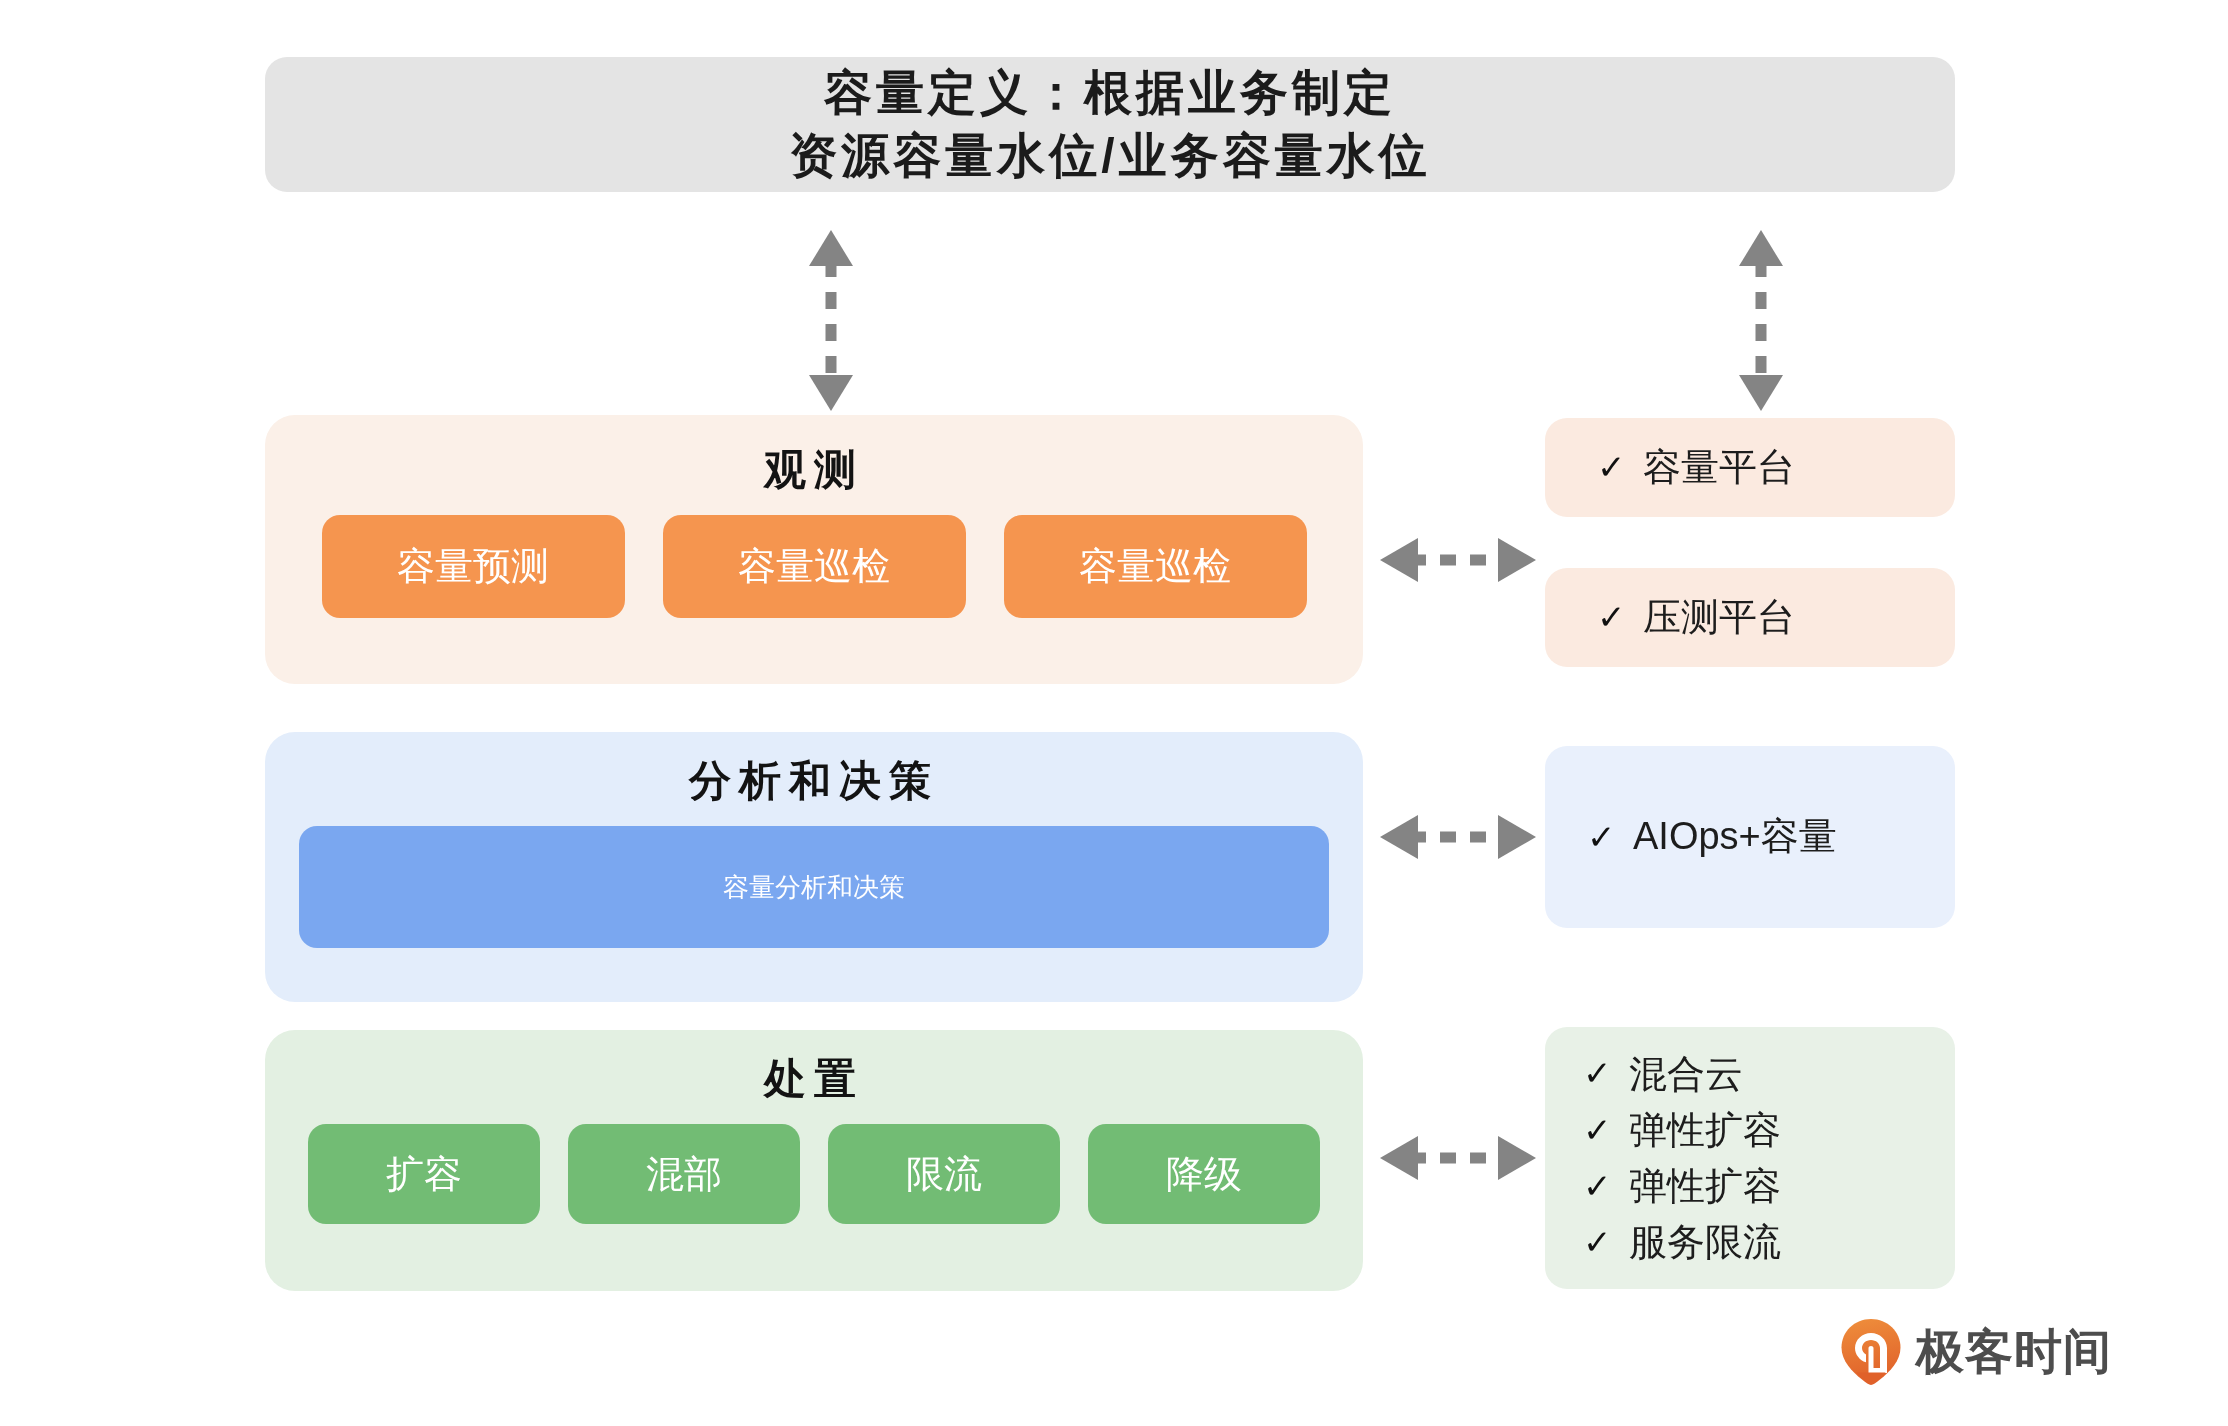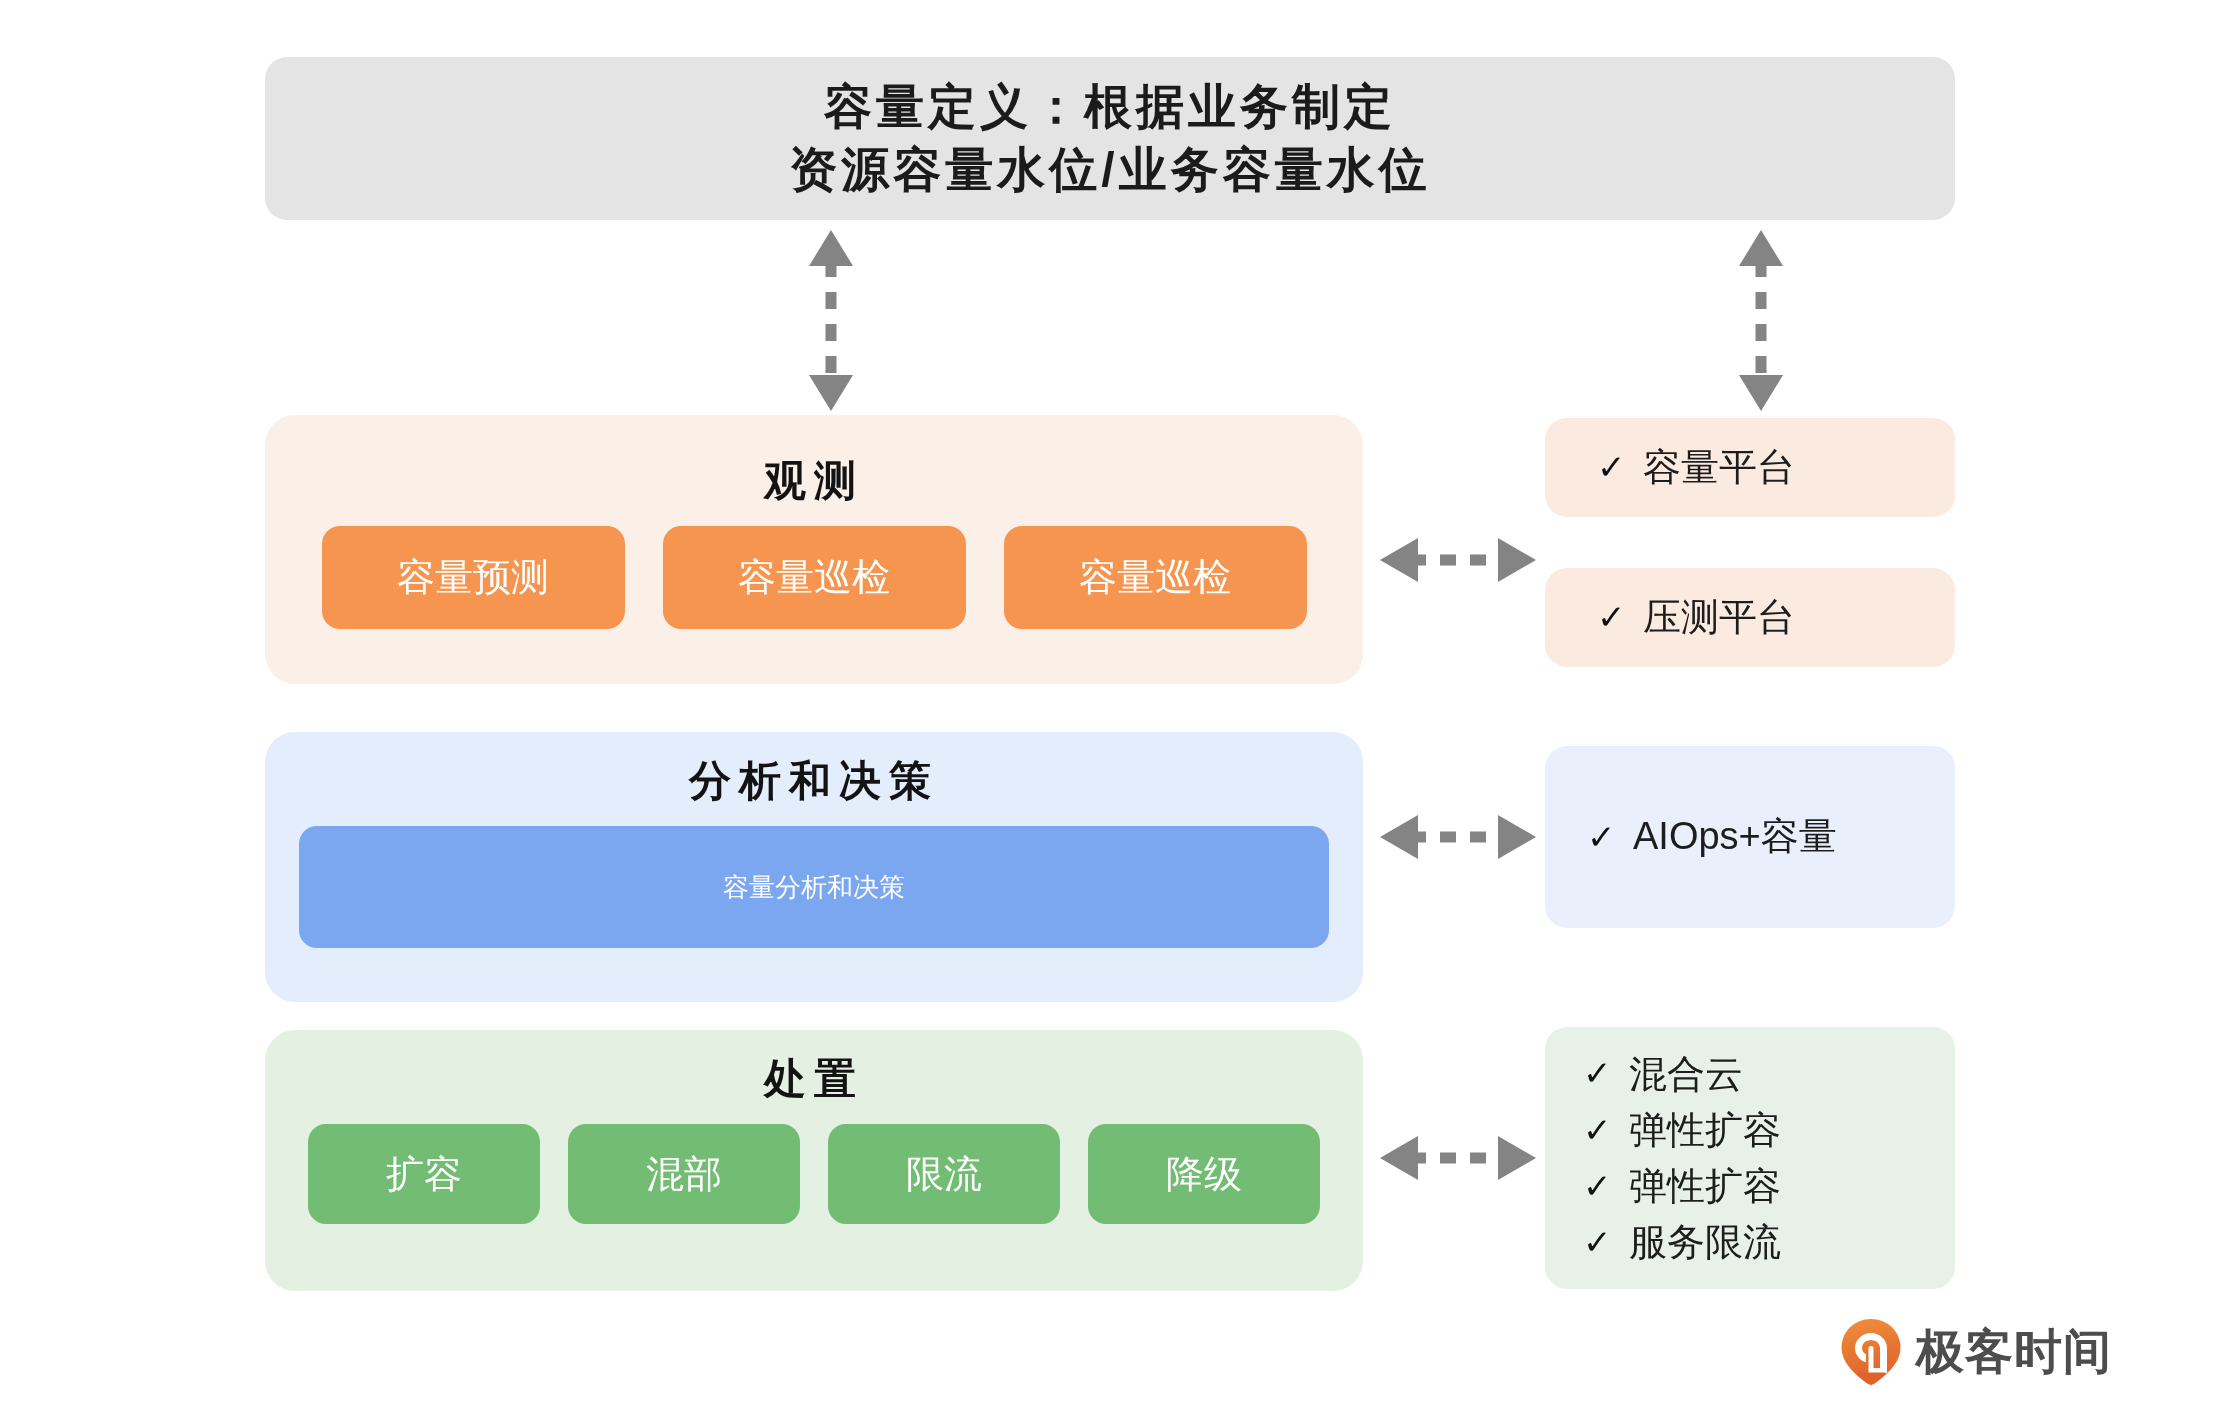--- a/index.html
+++ b/index.html
@@ -14,21 +14,21 @@
     font-family: "Liberation Sans", "DejaVu Sans", sans-serif;
     overflow: hidden;
   }
 
   
   #header-banner {
     position: absolute;
     left: 265px;
     top: 57px;
     width: 1690px;
-    height: 163px;
+    height: 135px;
     background: #e4e4e4;
     border-radius: 22px;
     display: flex;
     flex-direction: column;
     align-items: center;
     justify-content: center;
     box-sizing: border-box;
   }
   #header-banner .hline {
     font-size: 48px;
@@ -68,21 +68,21 @@
     color: #ffffff;
     white-space: nowrap;
     box-sizing: border-box;
   }
 
   
   #panel-observe {
     top: 415px;
     height: 269px;
     background: #fbf0e8;
-    padding-top: 43px;
+    padding-top: 32px;
   }
   #panel-observe .chip-row { gap: 38px; margin-top: 22px; }
   #panel-observe .chip {
     width: 303px;
     height: 103px;
     background: #f5954f;
     font-size: 38px;
   }
 
   

